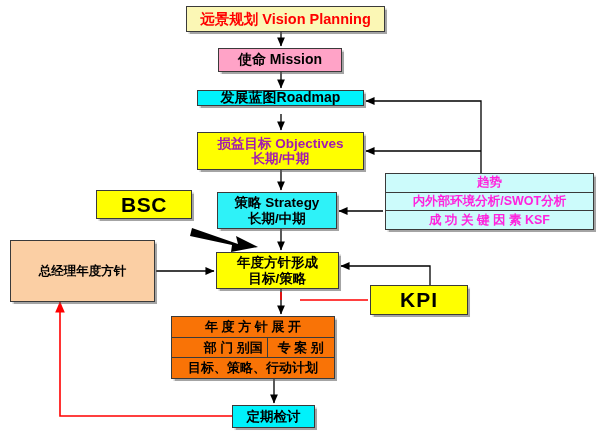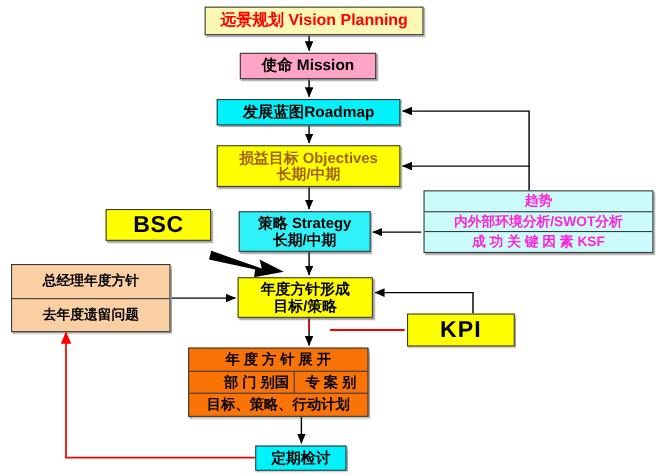--- a/index.html
+++ b/index.html
@@ -30,26 +30,26 @@
   
   .vision{
     left:186px;top:6px;width:199px;height:26px;
     background:#fbf7b5;color:#ff0000;font-size:14.5px;
   }
   .mission{
     left:218px;top:48px;width:124px;height:24px;
     background:#ffa3c7;color:#000000;font-size:14px;
   }
   .roadmap{
-    left:197px;top:90px;width:167px;height:24px;
+    left:197px;top:90px;width:167px;height:16px;
     background:#00f2fb;color:#000000;font-size:14px;
   }
   .objectives{
     left:197px;top:132px;width:167px;height:38px;
-    background:#ffff00;color:#a16207;font-size:13.5px;
+    background:#ffff00;color:#a21caf;font-size:13.5px;
   }
   .strategy{
     left:217px;top:192px;width:120px;height:37px;
     background:#2ef2f8;color:#000000;font-size:13.5px;
   }
   .bsc{
     left:96px;top:190px;width:96px;height:29px;
     background:#ffff00;color:#000000;font-size:21px;letter-spacing:.5px;
   }
   .annual{
@@ -182,21 +182,20 @@
 <div class="node kpi">
   <span class="ln">KPI</span>
 </div>
 
 <div class="node review">
   <span class="ln">定期检讨</span>
 </div>
 
 <div class="group inputs">
   <div class="row">总经理年度方针</div>
-  <div class="row">去年度遗留问题</div>
 </div>
 
 <div class="group trend">
   <div class="row row1">趋势</div>
   <div class="row">内外部环境分析/SWOT分析</div>
   <div class="row">成 功 关 键 因 素 KSF</div>
 </div>
 
 <div class="group deploy">
   <div class="row">年 度 方 针 展 开</div>

